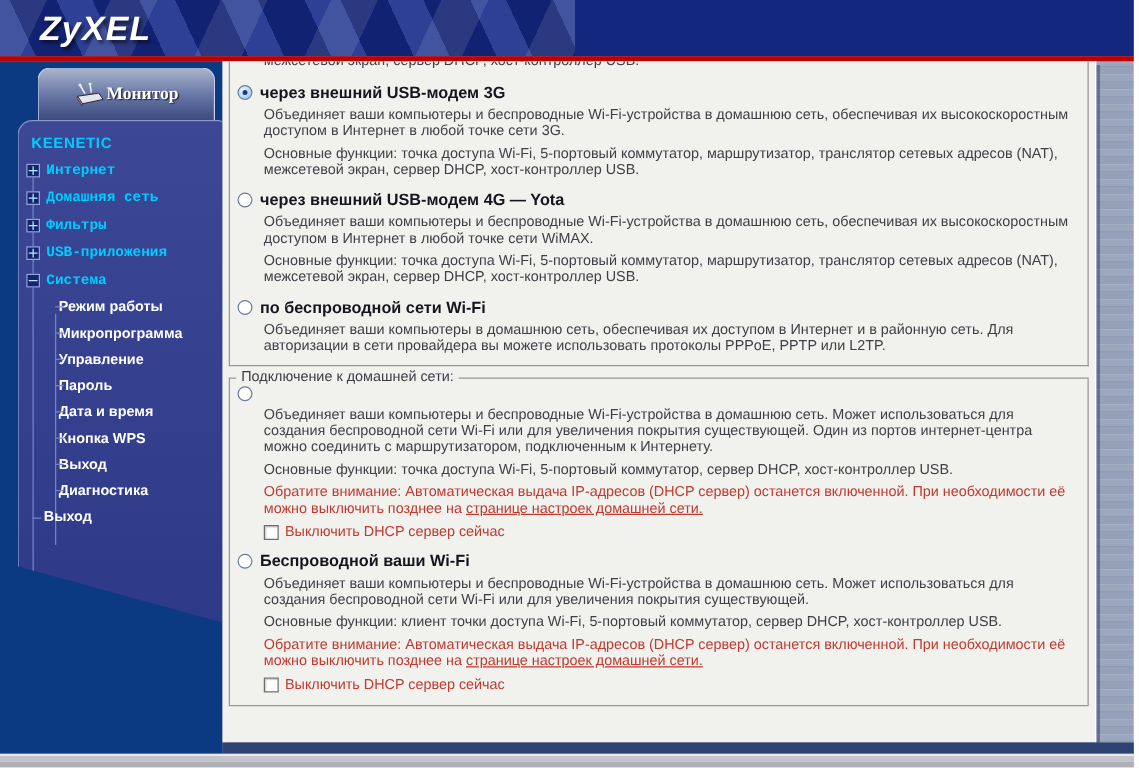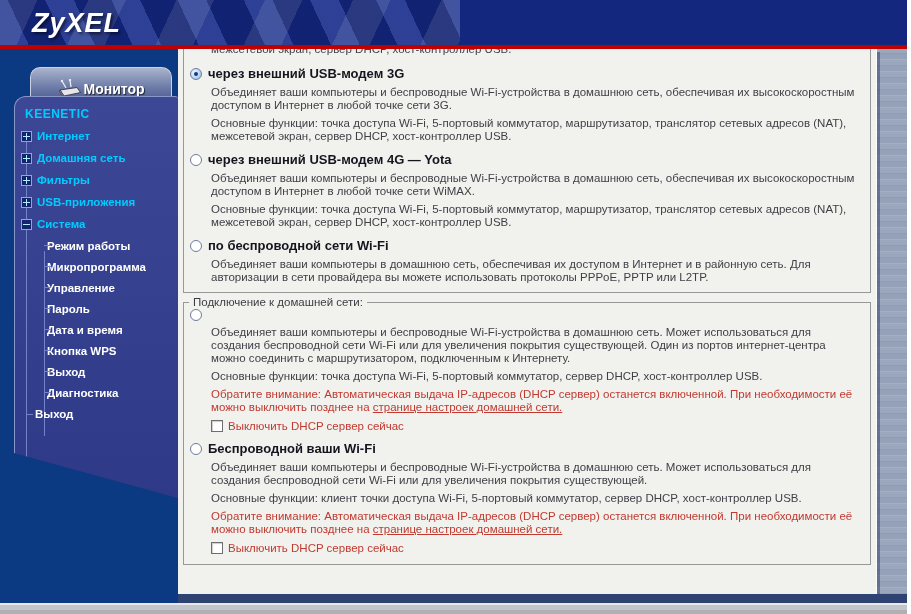--- a/index.html
+++ b/index.html
@@ -22,24 +22,24 @@
     text-shadow: 2px 2px 3px rgba(0,0,0,0.55); }
   .red-line { position: absolute; left: 0; top: 45px; width: 911px; height: 4px; background: #c00000; }
 
   
   .footer-navy { position: absolute; left: 178px; top: 594px; width: 733px; height: 9px; background: #2e4372; }
   .footer-gray { position: absolute; left: 0; top: 603px; width: 911px; height: 11px;
     background: linear-gradient(180deg, #e7e8ea 0 2px, #c3c5ca 2px 7px, #aeb0b6 7px 11px); }
 
   
   .sidebar { position: absolute; left: 0; top: 49px; width: 178px; height: 554px; background: #0c3a82; }
-  .monitor-tab { position: absolute; left: 30px; top: 18px; width: 142px; height: 42px;
+  .monitor-tab { position: absolute; left: 30px; top: 5px; width: 142px; height: 42px;
     border: 1px solid #c9d1e4; border-bottom: none; border-radius: 10px 10px 0 0;
     background: linear-gradient(180deg, #aab4cc 0%, #6b7aa8 48%, #3c4a80 100%);
-    display: flex; align-items: center; justify-content: center; gap: 0; cursor: pointer; }
+    display: flex; align-items: center; justify-content: center; gap: 0; cursor: pointer; font-family: Liberation Serif, serif; }
   .monitor-tab .lbl { color: #fff; font-size: 14px; font-weight: bold;
     text-shadow: 1px 1px 1px rgba(0,0,0,0.7); }
   .menu-panel { position: absolute; left: 14px; top: 47px; width: 164px; height: 402px;
     background: linear-gradient(180deg, #3c4896 0%, #2e3a88 100%);
     border-top: 1px solid #8a96c8; border-left: 1px solid #8a96c8;
     border-radius: 12px 3px 0 0;
     clip-path: polygon(0 0, 100% 0, 100% 100%, 0 calc(100% - 45px));
     padding: 8px 0 0 0; }
   .brand { color: #00ccff; font-weight: bold; font-size: 12px; padding: 2px 0 4px 10px; letter-spacing: 0.5px; }
   .tree { position: relative; list-style: none; }
@@ -49,21 +49,21 @@
   .tree li.main { height: 22px; padding-left: 6px; gap: 5px; position: relative; z-index: 1; }
   .tree li.sub { height: 21px; padding-left: 32px; position: relative; }
   .tree li.sub::before { content: ""; position: absolute; left: 29px; top: 10px; width: 7px; height: 1px; background: #7383c8; }
   .tree li.exit { height: 22px; padding-left: 20px; position: relative; }
   .tree li.exit::before { content: ""; position: absolute; left: 11px; top: 11px; width: 7px; height: 1px; background: #7383c8; }
   .expand-icon { position: relative; width: 11px; height: 11px; flex: 0 0 11px;
     background: #16246e; border: 1px solid #93a3e0; }
   .expand-icon::before { content: ""; position: absolute; left: 1px; right: 1px; top: 4px; height: 1px; background: #aef0ff; }
   .expand-icon.plus::after { content: ""; position: absolute; top: 1px; bottom: 1px; left: 4px; width: 1px; background: #aef0ff; }
   .mi { font-size: 11.5px; font-weight: bold; }
-  .mi.cyan { color: #00ccff; }
+  .mi.cyan { color: #00ccff; font-family: Liberation Mono, monospace; }
   .mi.white { color: #ffffff; }
 
   
   .panel { position: absolute; left: 178px; top: 49px; width: 699px; height: 545px;
     background: #f1f1ee; overflow: hidden;
     border-right: 1px solid #fdfdfd; box-shadow: 3px 3px 0 rgba(40,52,90,0.45); }
   .fs { margin: 0 5px; border: 1px solid #979797; position: relative; }
   .fs1 { border-top: none; padding: 0 4px 8px 6px; }
   .fs2 { margin-top: 9px; padding: 10px 10px 8px 6px; }
   .legend { position: absolute; top: -7px; left: 5px; background: #f1f1ee; padding: 0 4px;

